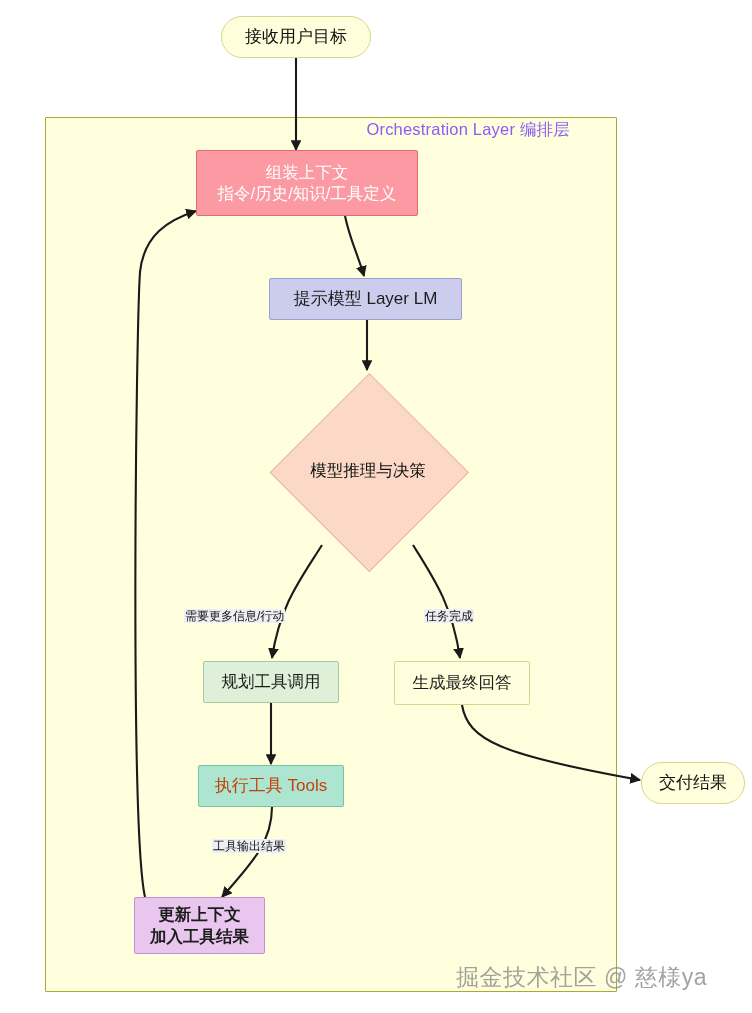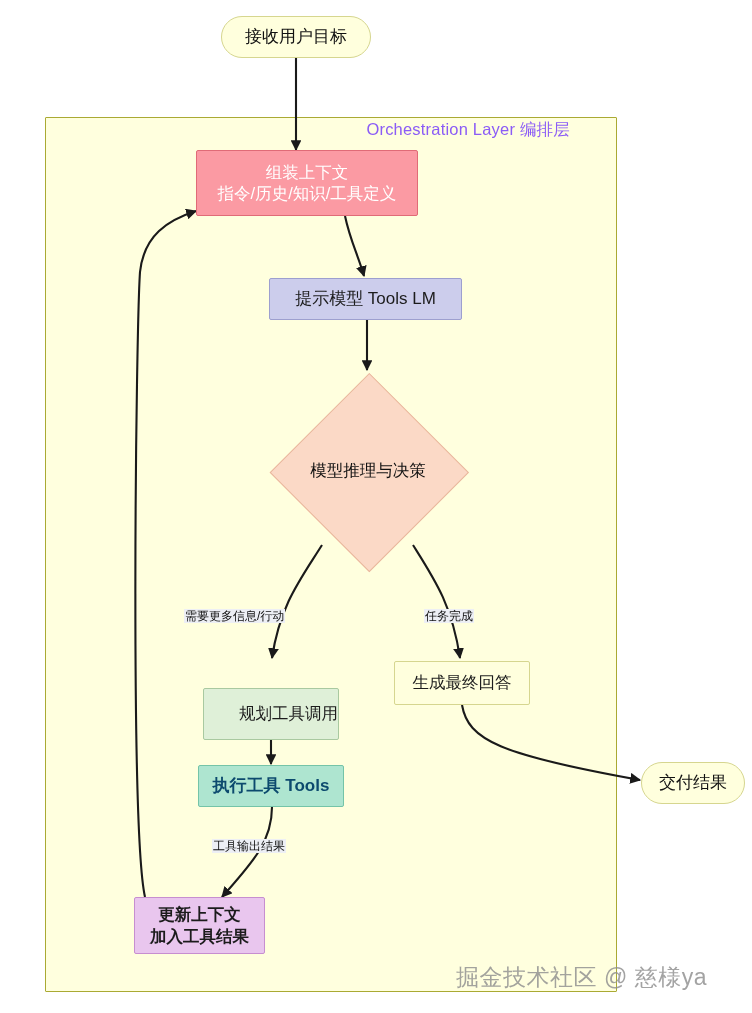--- a/index.html
+++ b/index.html
@@ -91,24 +91,23 @@
     background: #dff0d8;
     border: 1.3px solid #a9c9a0;
     color: #1c1c1c;
     font-size: 16.5px;
     border-radius: 2px;
   }
   
   .n-exec {
     background: #aee5d0;
     border: 1.3px solid #74c4a8;
-    color: #0c4a6e;
+    color: #c2410c;
     font-size: 17px;
     border-radius: 2px;
-    font-weight: bold;
   }
   
   .n-update {
     background: #e9c6ee;
     border: 1.3px solid #c78ed0;
     color: #1c1c1c;
     font-size: 16.5px;
     border-radius: 2px;
     font-weight: bold;
   }
@@ -212,29 +211,29 @@
   <div class="node stadium" id="node-start" style="left:221px; top:16px; width:150px; height:42px;">
     <span class="ln">接收用户目标</span>
   </div>
 
   <div class="node n-context" id="node-context" style="left:196px; top:150px; width:222px; height:66px;">
     <span class="ln">组装上下文</span>
     <span class="ln">指令/历史/知识/工具定义</span>
   </div>
 
   <div class="node n-prompt" id="node-prompt" style="left:269px; top:278px; width:193px; height:42px;">
-    <span class="ln">提示模型 Tools LM</span>
+    <span class="ln">提示模型 Layer LM</span>
   </div>
 
   <div id="node-decision">
     <div class="dia"></div>
     <div class="dia-label">模型推理与决策</div>
   </div>
 
-  <div class="node n-plan" id="node-plan" style="left:203px; top:688px; width:136px; height:52px;align-items:flex-end;">
+  <div class="node n-plan" id="node-plan" style="left:203px; top:661px; width:136px; height:42px;">
     <span class="ln">规划工具调用</span>
   </div>
 
   <div class="node n-exec" id="node-exec" style="left:198px; top:765px; width:146px; height:42px;">
     <span class="ln">执行工具 Tools</span>
   </div>
 
   <div class="node n-update" id="node-update" style="left:134px; top:897px; width:131px; height:57px;">
     <span class="ln">更新上下文</span>
     <span class="ln">加入工具结果</span>

